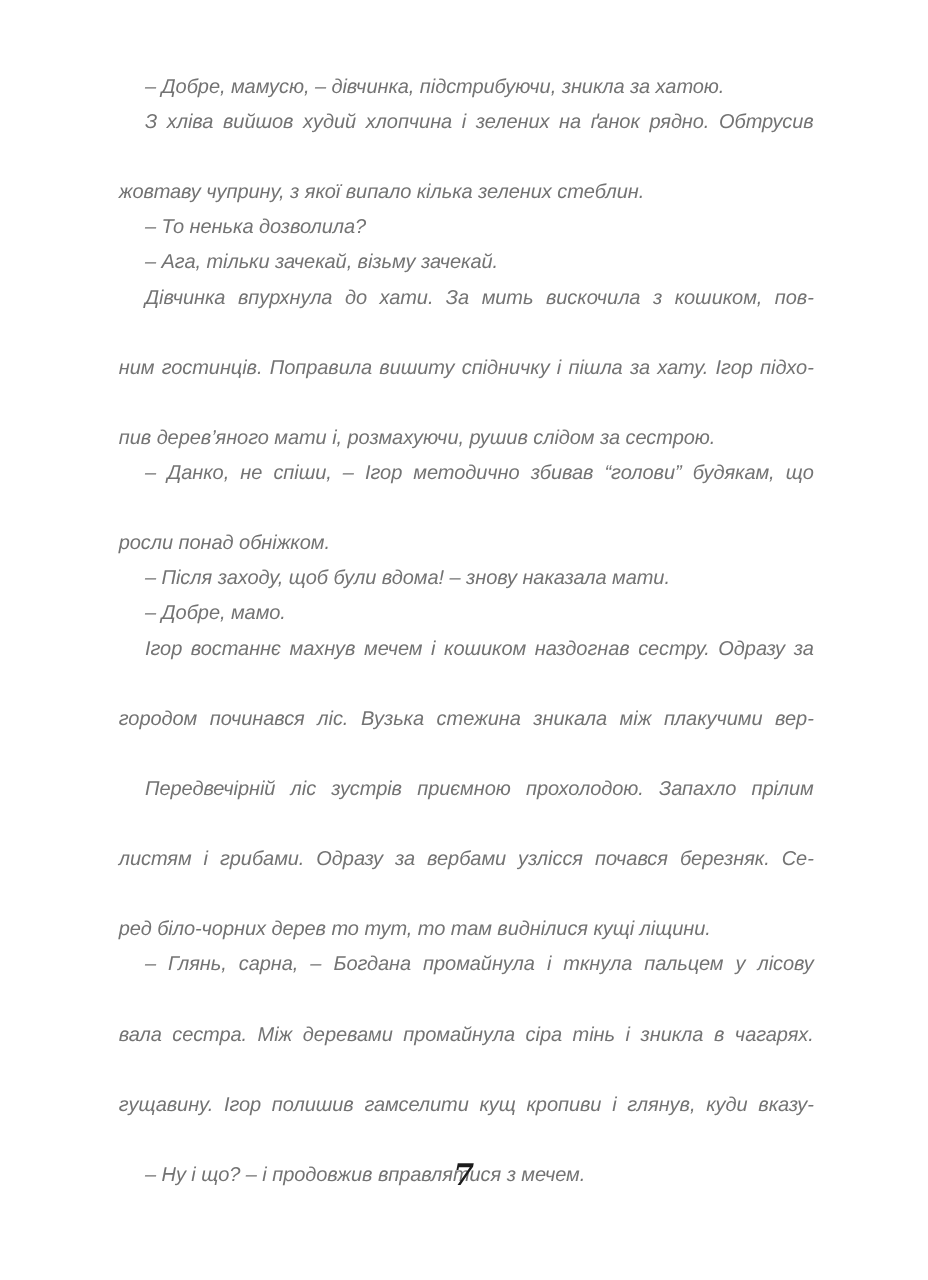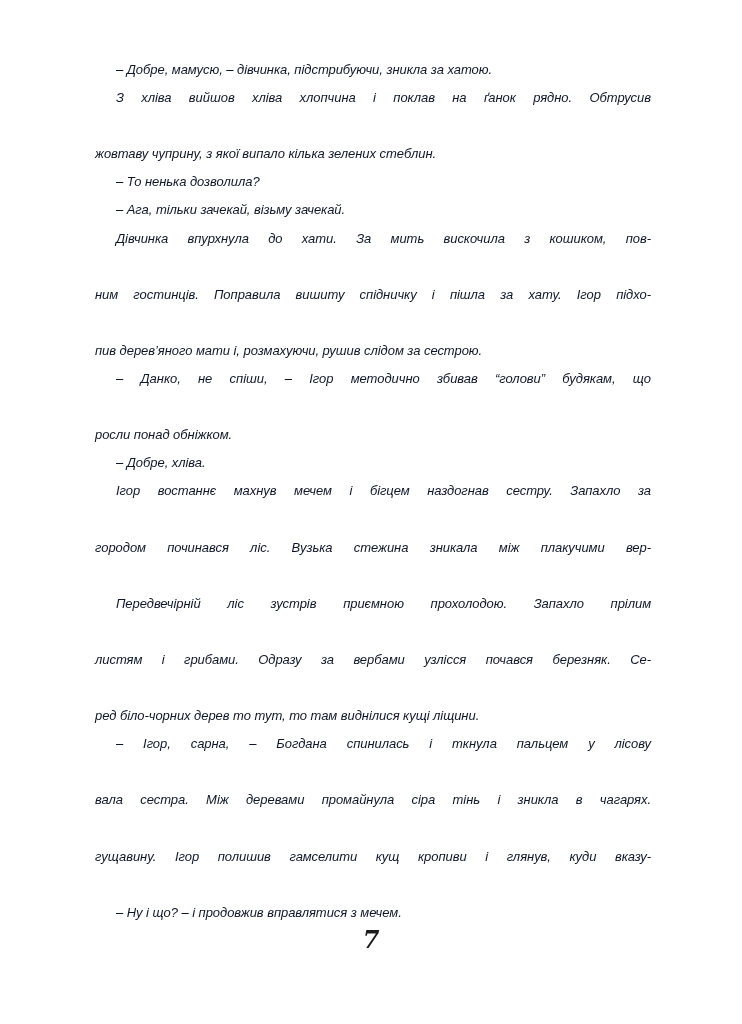--- a/index.html
+++ b/index.html
@@ -29,26 +29,26 @@
     position: absolute;
     left: 95px;
     top: 56px;
     width: 556px;
   }
 
   p.para {
     margin: 0;
     padding: 0;
     font-style: italic;
-    font-size: 13px;
+    font-size: 16px;
     line-height: 28.1px;
     text-align: justify;
     text-justify: inter-word;
     text-indent: 21px;
-    color: #0f172a;
+    color: #737373;
     -webkit-font-smoothing: antialiased;
     letter-spacing: -0.05px;
     hyphens: manual;
   }
 
   
   p.para .ln {
     display: block;
     text-align: justify;
     text-indent: 0;
@@ -83,52 +83,55 @@
 </head>
 <body>
 
 <div id="page">
 
   <div id="text-column">
       <p class="para">
         <span class="ln last">– Добре, мамусю, – дівчинка, підстрибуючи, зникла за хатою.</span>
       </p>
       <p class="para">
-        <span class="ln">З хліва вийшов хліва хлопчина і поклав на ґанок рядно. Обтрусив</span>
+        <span class="ln">З хліва вийшов худий хлопчина і зелених на ґанок рядно. Обтрусив</span>
         <span class="ln last">жовтаву чуприну, з якої випало кілька зелених стеблин.</span>
       </p>
       <p class="para">
         <span class="ln last">– То ненька дозволила?</span>
       </p>
       <p class="para">
         <span class="ln last">– Ага, тільки зачекай, візьму зачекай.</span>
       </p>
       <p class="para">
         <span class="ln">Дівчинка впурхнула до хати. За мить вискочила з кошиком, пов-</span>
         <span class="ln">ним гостинців. Поправила вишиту спідничку і пішла за хату. Ігор підхо-</span>
         <span class="ln last">пив дерев’яного мати і, розмахуючи, рушив слідом за сестрою.</span>
       </p>
       <p class="para">
         <span class="ln">– Данко, не спіши, – Ігор методично збивав “голови” будякам, що</span>
         <span class="ln last">росли понад обніжком.</span>
       </p>
       <p class="para">
-        <span class="ln last">– Добре, хліва.</span>
+        <span class="ln last">– Після заходу, щоб були вдома! – знову наказала мати.</span>
       </p>
       <p class="para">
-        <span class="ln">Ігор востаннє махнув мечем і бігцем наздогнав сестру. Запахло за</span>
+        <span class="ln last">– Добре, мамо.</span>
+      </p>
+      <p class="para">
+        <span class="ln">Ігор востаннє махнув мечем і кошиком наздогнав сестру. Одразу за</span>
         <span class="ln">городом починався ліс. Вузька стежина зникала між плакучими вер-</span>
       </p>
       <p class="para">
         <span class="ln">Передвечірній ліс зустрів приємною прохолодою. Запахло прілим</span>
         <span class="ln">листям і грибами. Одразу за вербами узлісся почався березняк. Се-</span>
         <span class="ln last">ред біло-чорних дерев то тут, то там виднілися кущі ліщини.</span>
       </p>
       <p class="para">
-        <span class="ln">– Ігор, сарна, – Богдана спинилась і ткнула пальцем у лісову</span>
+        <span class="ln">– Глянь, сарна, – Богдана промайнула і ткнула пальцем у лісову</span>
         <span class="ln">вала сестра. Між деревами промайнула сіра тінь і зникла в чагарях.</span>
         <span class="ln">гущавину. Ігор полишив гамселити кущ кропиви і глянув, куди вказу-</span>
       </p>
       <p class="para">
         <span class="ln last">– Ну і що? – і продовжив вправлятися з мечем.</span>
       </p>
     </div>
 
   <div id="page-number">7</div>
 

